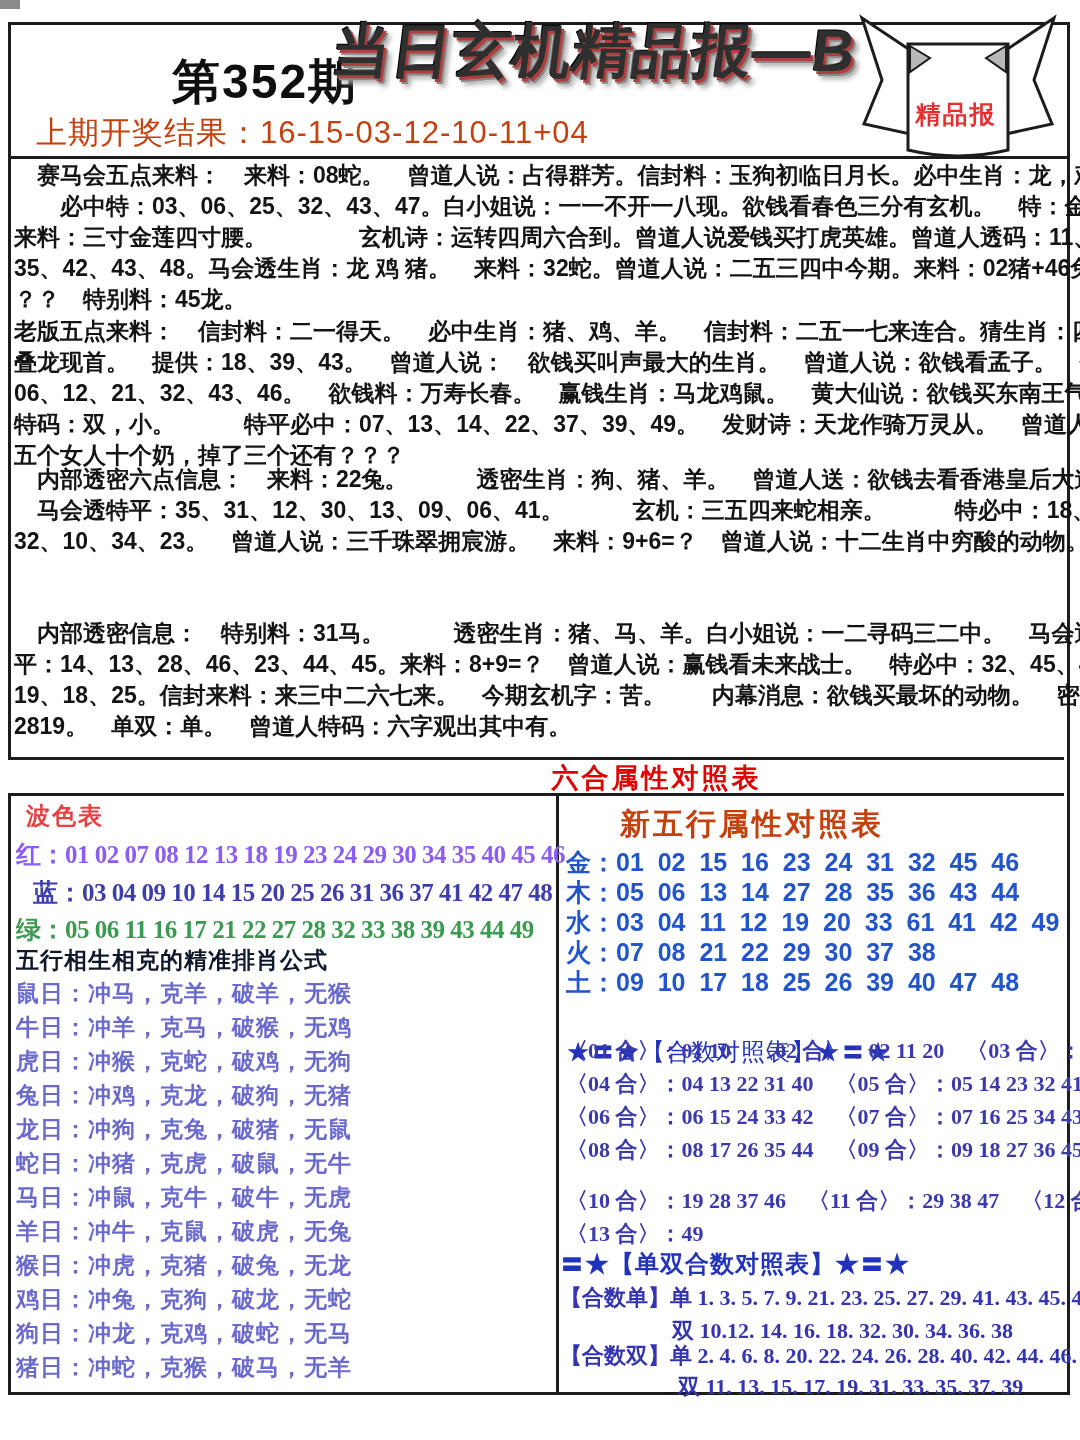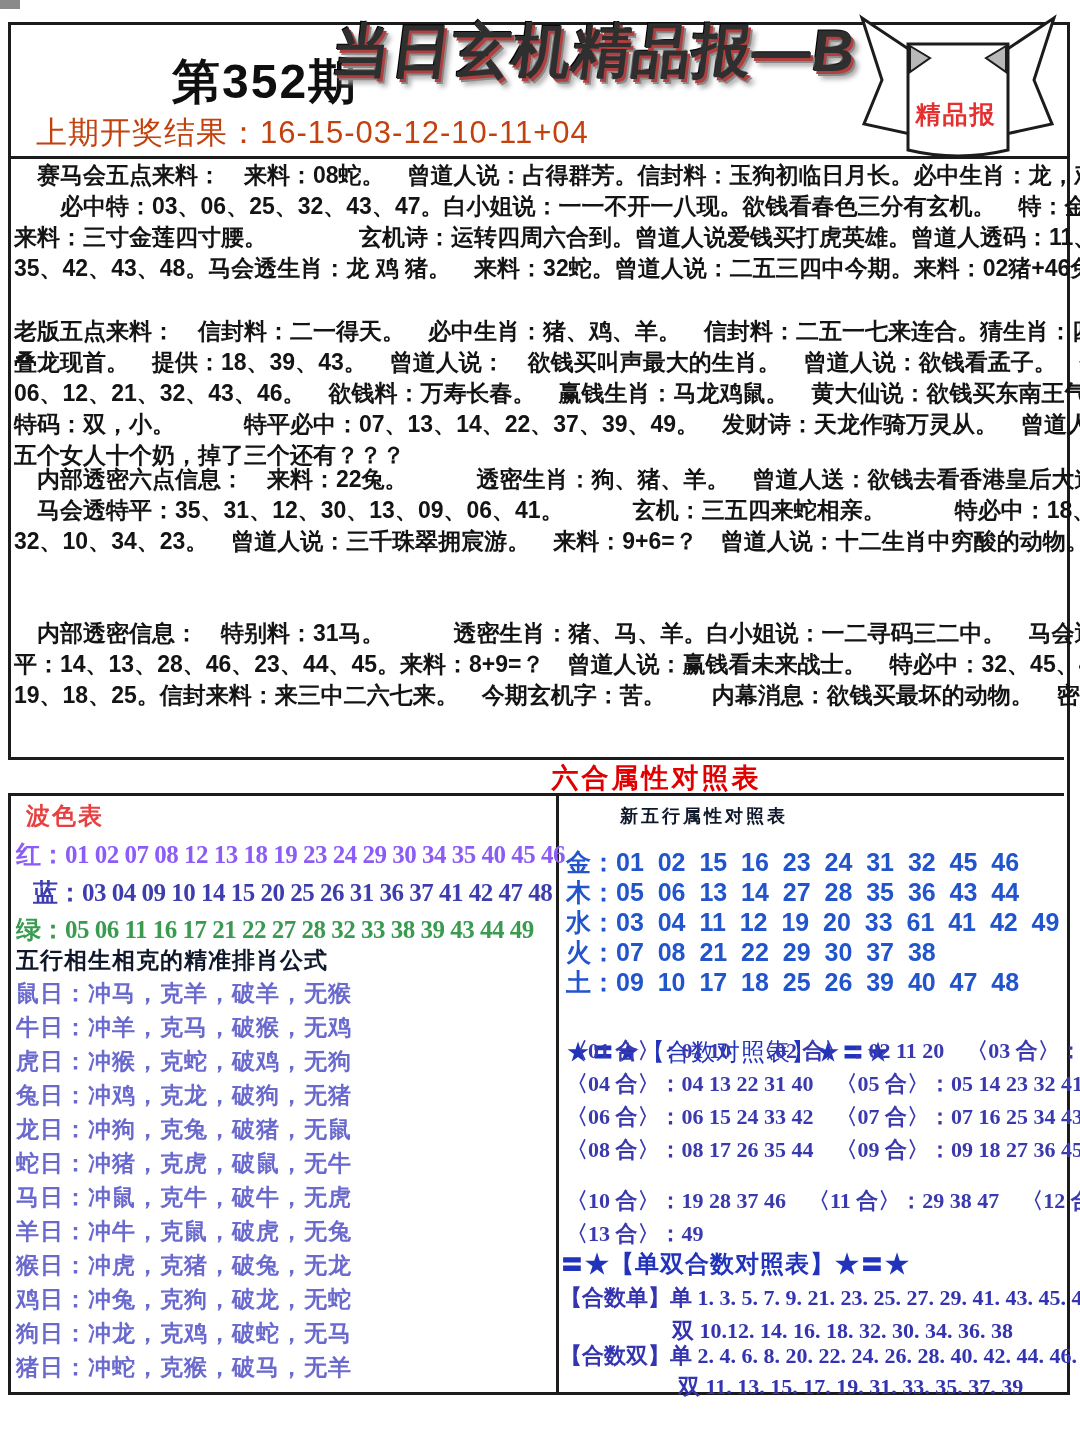--- a/index.html
+++ b/index.html
@@ -44,21 +44,21 @@
   
   #bose-title{left:26px;top:800px;font-size:24px;font-weight:bold;color:#e84040;letter-spacing:2px;}
   .bose-row{left:16px;font-size:25px;font-weight:bold;font-family:"Liberation Serif",serif;white-space:pre;letter-spacing:-0.5px;}
   #bose-red{top:838px;color:#8b5cf6;}
   #bose-blue{top:876px;color:#3d3dae;margin-left:17px;}
   #bose-green{top:913px;color:#3a9a50;}
   #formula-title{left:16px;top:945px;font-size:23px;font-weight:bold;color:#0f172a;letter-spacing:1px;}
   .zodiac{left:16px;font-size:23px;font-weight:bold;color:#6a6ace;letter-spacing:1px;white-space:pre;}
 
   
-  #wuxing-title{left:620px;top:804px;font-size:18px;font-weight:bold;color:#0f172a;letter-spacing:3px;}
+  #wuxing-title{left:620px;top:804px;font-size:30px;font-weight:bold;color:#c2410c;letter-spacing:3px;}
   .wuxing-row{left:566px;font-size:25px;font-weight:bold;color:#2255cc;white-space:pre;}
   #hesu-header{left:566px;top:1000px;font-size:24px;font-weight:normal;color:#2233bb;letter-spacing:1px;margin-top:36px;}
   .hesu-line{left:566px;font-size:22px;font-weight:bold;color:#3a3aae;font-family:"Liberation Serif",serif;white-space:pre;}
   #ds-header{left:560px;top:1248px;font-size:24px;font-weight:bold;color:#2233bb;letter-spacing:1px;}
   .ds-line{font-size:22px;font-weight:bold;color:#3434b0;font-family:"Liberation Serif",serif;white-space:pre;}
 </style>
 </head>
 <body>
 
 <div class="abs" id="corner-smudge"></div>
@@ -76,37 +76,39 @@
   <polygon points="54,36 74,48 54,62" fill="#b8b8b8" stroke="#1c1c1c" stroke-width="2"></polygon>
   <polygon points="150,36 130,48 150,62" fill="#b8b8b8" stroke="#1c1c1c" stroke-width="2"></polygon>
 </svg>
 <div class="abs" id="banner-text-pos">精品报</div>
 
 <div class="abs block" id="block-1">
   <div>　赛马会五点来料：　来料：08蛇。　曾道人说：占得群芳。信封料：玉狗初临日月长。必中生肖：龙，鸡。</div>
   <div>　　必中特：03、06、25、32、43、47。白小姐说：一一不开一八现。欲钱看春色三分有玄机。　特：金局。</div>
   <div>来料：三寸金莲四寸腰。　　　　玄机诗：运转四周六合到。曾道人说爱钱买打虎英雄。曾道人透码：11、26、</div>
   <div>35、42、43、48。马会透生肖：龙 鸡 猪。　来料：32蛇。曾道人说：二五三四中今期。来料：02猪+46兔=？</div>
+  <div>？？　特别料：45龙。</div>
 </div>
 <div class="abs block" id="block-2">
   <div>老版五点来料：　信封料：二一得天。　必中生肖：猪、鸡、羊。　信封料：二五一七来连合。猜生肖：四五重</div>
   <div>叠龙现首。　提供：18、39、43。　曾道人说：　欲钱买叫声最大的生肖。　曾道人说：欲钱看孟子。　供特码：</div>
   <div>06、12、21、32、43、46。　欲钱料：万寿长春。　赢钱生肖：马龙鸡鼠。　黄大仙说：欲钱买东南王气的动物</div>
   <div>特码：双，小。　　　特平必中：07、13、14、22、37、39、49。　发财诗：天龙作骑万灵从。　曾道人说：</div>
   <div>五个女人十个奶，掉了三个还有？？？</div>
 </div>
 <div class="abs block" id="block-3">
   <div>　内部透密六点信息：　来料：22兔。　　　透密生肖：狗、猪、羊。　曾道人送：欲钱去看香港皇后大道东。</div>
   <div>　马会透特平：35、31、12、30、13、09、06、41。　　　玄机：三五四来蛇相亲。　　　特必中：18、25、</div>
   <div>32、10、34、23。　曾道人说：三千珠翠拥宸游。　来料：9+6=？　曾道人说：十二生肖中穷酸的动物。　今期</div>
 </div>
 <div class="abs block" id="block-4">
   <div>　内部透密信息：　特别料：31马。　　　透密生肖：猪、马、羊。白小姐说：一二寻码三二中。　马会透特</div>
   <div>平：14、13、28、46、23、44、45。来料：8+9=？　曾道人说：赢钱看未来战士。　特必中：32、45、43、21、</div>
   <div>19、18、25。信封来料：来三中二六七来。　今期玄机字：苦。　　内幕消息：欲钱买最坏的动物。　密码：</div>
+  <div>2819。　单双：单。　曾道人特码：六字观出其中有。</div>
 </div>
 
 <div class="abs" id="section-band"></div>
 <div class="abs" id="section-title">六合属性对照表</div>
 <div class="abs" id="col-divider"></div>
 
 <div class="abs" id="bose-title">波色表</div>
 <div class="abs bose-row" id="bose-red">红：01 02 07 08 12 13 18 19 23 24 29 30 34 35 40 45 46</div>
 <div class="abs bose-row" id="bose-blue">蓝：03 04 09 10 14 15 20 25 26 31 36 37 41 42 47 48</div>
 <div class="abs bose-row" id="bose-green">绿：05 06 11 16 17 21 22 27 28 32 33 38 39 43 44 49</div>

